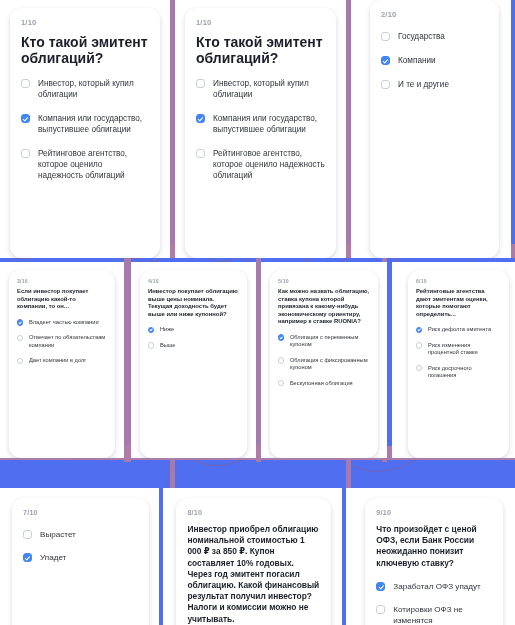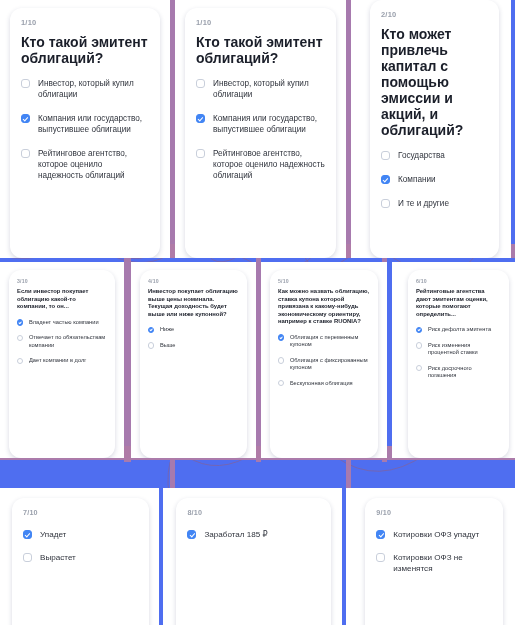--- a/index.html
+++ b/index.html
@@ -141,21 +141,20 @@
       </div>
     </div>
   </div>
 
   <div class="shot" style="width:5px;background:transparent;"></div>
 
   <div class="shot" style="width:160px;padding:0 12px 0 19px;">
     <div class="card sz-lg">
       <div class="card-inner">
         <div class="counter">2/10</div>
-        <div class="qtext">Кто может привлечь капитал с помощью эмиссии и акций, и облигаций?</div>
         <div class="opts">
           <div class="opt">
             <span class="box"></span>
             <span class="olabel">Государства</span>
           </div>
           <div class="opt">
             <span class="box checked"></span>
             <span class="olabel">Компании</span>
           </div>
           <div class="opt">
@@ -266,59 +265,61 @@
 </div>
 
 <div class="row row-3">
 
   <div class="shot" style="width:170px;padding:10px 10px 0 12px;">
     <div class="card sz-md">
       <div class="card-inner">
         <div class="counter">7/10</div>
         <div class="opts">
           <div class="opt">
+            <span class="box"></span>
+            <span class="olabel">Вырастет</span>
+          </div>
+          <div class="opt">
             <span class="box checked"></span>
             <span class="olabel">Упадет</span>
-          </div>
-          <div class="opt">
-            <span class="box"></span>
-            <span class="olabel">Вырастет</span>
           </div>
         </div>
       </div>
     </div>
   </div>
 
   <div class="shot" style="width:5px;background:transparent;"></div>
 
   <div class="shot" style="width:191px;padding:10px 11px 0 13px;">
     <div class="card sz-md">
       <div class="card-inner">
         <div class="counter">8/10</div>
+        <div class="qtext">Инвестор приобрел облигацию номинальной стоимостью 1 000 ₽ за 850 ₽. Купон составляет 10% годовых. Через год эмитент погасил облигацию. Какой финансовый результат получил инвестор? Налоги и комиссии можно не учитывать.</div>
         <div class="opts">
           <div class="opt">
             <span class="box checked"></span>
             <span class="olabel">Заработал 185 ₽</span>
           </div>
 
         </div>
       </div>
     </div>
   </div>
 
   <div class="shot" style="width:5px;background:transparent;"></div>
 
   <div class="shot" style="width:180px;padding:10px 12px 0 19px;">
     <div class="card sz-md">
       <div class="card-inner">
         <div class="counter">9/10</div>
-        <div class="opts">
-          <div class="opt">
-            <span class="box checked"></span>
-            <span class="olabel">Котировки ОФЗ упадут</span>
+        <div class="qtext">Что произойдет с ценой ОФЗ, если Банк России неожиданно понизит ключевую ставку?</div>
+        <div class="opts">
+          <div class="opt">
+            <span class="box checked"></span>
+            <span class="olabel">Заработал ОФЗ упадут</span>
           </div>
           <div class="opt">
             <span class="box"></span>
             <span class="olabel">Котировки ОФЗ не изменятся</span>
           </div>
         </div>
       </div>
     </div>
   </div>
 </div>

